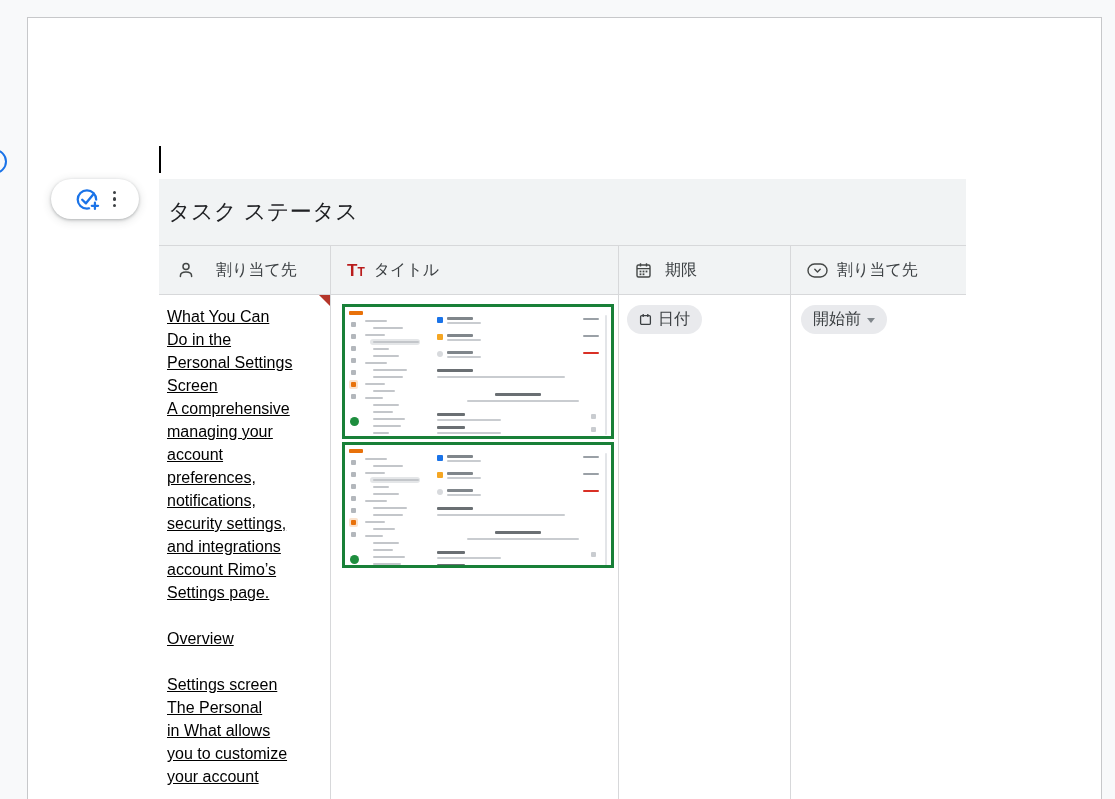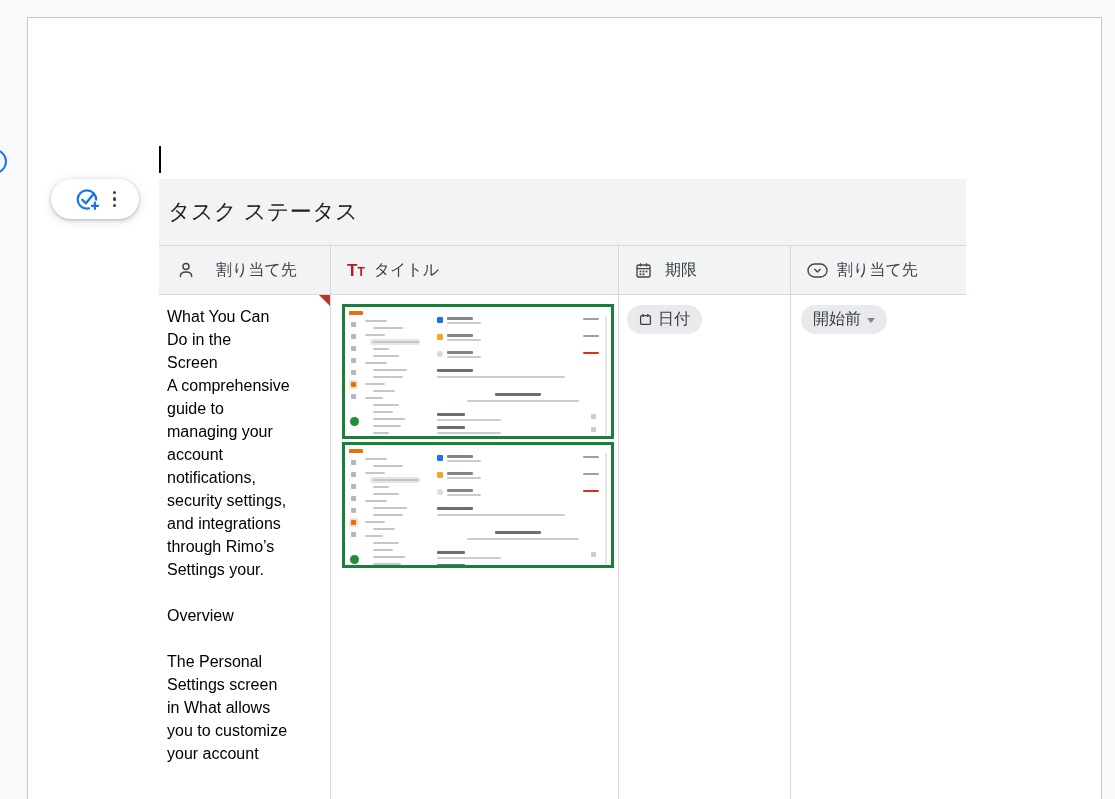--- a/index.html
+++ b/index.html
@@ -27,21 +27,21 @@
   .hrow{display:flex;height:48px;background:#f1f3f4;border-bottom:1px solid #d7d8da;}
   .hcell{display:flex;align-items:center;gap:9px;box-sizing:border-box;
     border-right:1px solid #d7d8da;padding-left:16px;font-size:16px;color:#3c4043;}
   .hcell:first-child{padding-left:18px;gap:21px;}
   .hcell:last-child{border-right:none;}
   .w1{width:172px;} .w2{width:288px;} .w3{width:172px;gap:13px;} .w4{width:175px;}
   .drow{display:flex;align-items:stretch;height:540px;background:#fff;}
   .dcell{box-sizing:border-box;border-right:1px solid #d7d8da;position:relative;}
   .dcell:last-child{border-right:none;}
   .cell-assignee{padding:10px 8px 0 8px;font-size:16px;line-height:23px;color:#000;}
-  .cell-assignee .ln{white-space:nowrap;overflow:hidden;}
+  .cell-assignee .ln{white-space:nowrap;overflow:hidden;text-decoration:underline;}
   .cell-assignee .ln.empty{height:23px;}
   .comment-marker{position:absolute;top:0;right:0;width:0;height:0;
     border-top:11px solid #b5362a;border-left:11px solid transparent;}
   .cell-title{padding:9px 0 0 11px;}
   .thumb{width:272px;border:3px solid #188038;background:#fff;box-sizing:border-box;
     position:relative;overflow:hidden;cursor:pointer;}
   .thumb.t0{height:135px;} .thumb.t1{height:126px;margin-top:3px;}
   .chip{display:inline-flex;align-items:center;gap:6px;height:29px;padding:0 12px;
     background:#e9eaed;border-radius:15px;font-size:16px;color:#3c4043;cursor:pointer;}
   .cell-due{padding:10px 0 0 8px;} .cell-status{padding:10px 0 0 10px;}
@@ -117,35 +117,36 @@
         <span>割り当て先</span>
       </div>
     </div>
 
     <div class="drow">
       <div class="dcell w1 cell-assignee">
         <span class="comment-marker"></span>
         <div id="assignee-lines">
             <div class="ln">What You Can</div>
             <div class="ln">Do in the</div>
+            <div class="ln">Personal Settings</div>
             <div class="ln">Screen</div>
             <div class="ln">A comprehensive</div>
-            <div class="ln">guide to</div>
             <div class="ln">managing your</div>
             <div class="ln">account</div>
+            <div class="ln">preferences,</div>
             <div class="ln">notifications,</div>
             <div class="ln">security settings,</div>
             <div class="ln">and integrations</div>
-            <div class="ln">through Rimo’s</div>
-            <div class="ln">Settings your.</div>
+            <div class="ln">account Rimo’s</div>
+            <div class="ln">Settings page.</div>
             <div class="ln empty"></div>
             <div class="ln">Overview</div>
             <div class="ln empty"></div>
+            <div class="ln">Settings screen</div>
             <div class="ln">The Personal</div>
-            <div class="ln">Settings screen</div>
             <div class="ln">in What allows</div>
             <div class="ln">you to customize</div>
             <div class="ln">your account</div>
           </div>
       </div>
       <div class="dcell w2 cell-title">
         <div id="title-attachments">
             <div class="thumb t0" style="border-color: rgb(24, 128, 56);">
               <i class="sk" style="left: 4px; top: 4px; width: 14px; height: 4px; background: rgb(232, 113, 10); border-radius: 1px;"></i>
               <i class="sk" style="left: 6px; top: 15px; width: 5px; height: 5px; background: rgb(179, 183, 188); border-radius: 1px;"></i>

